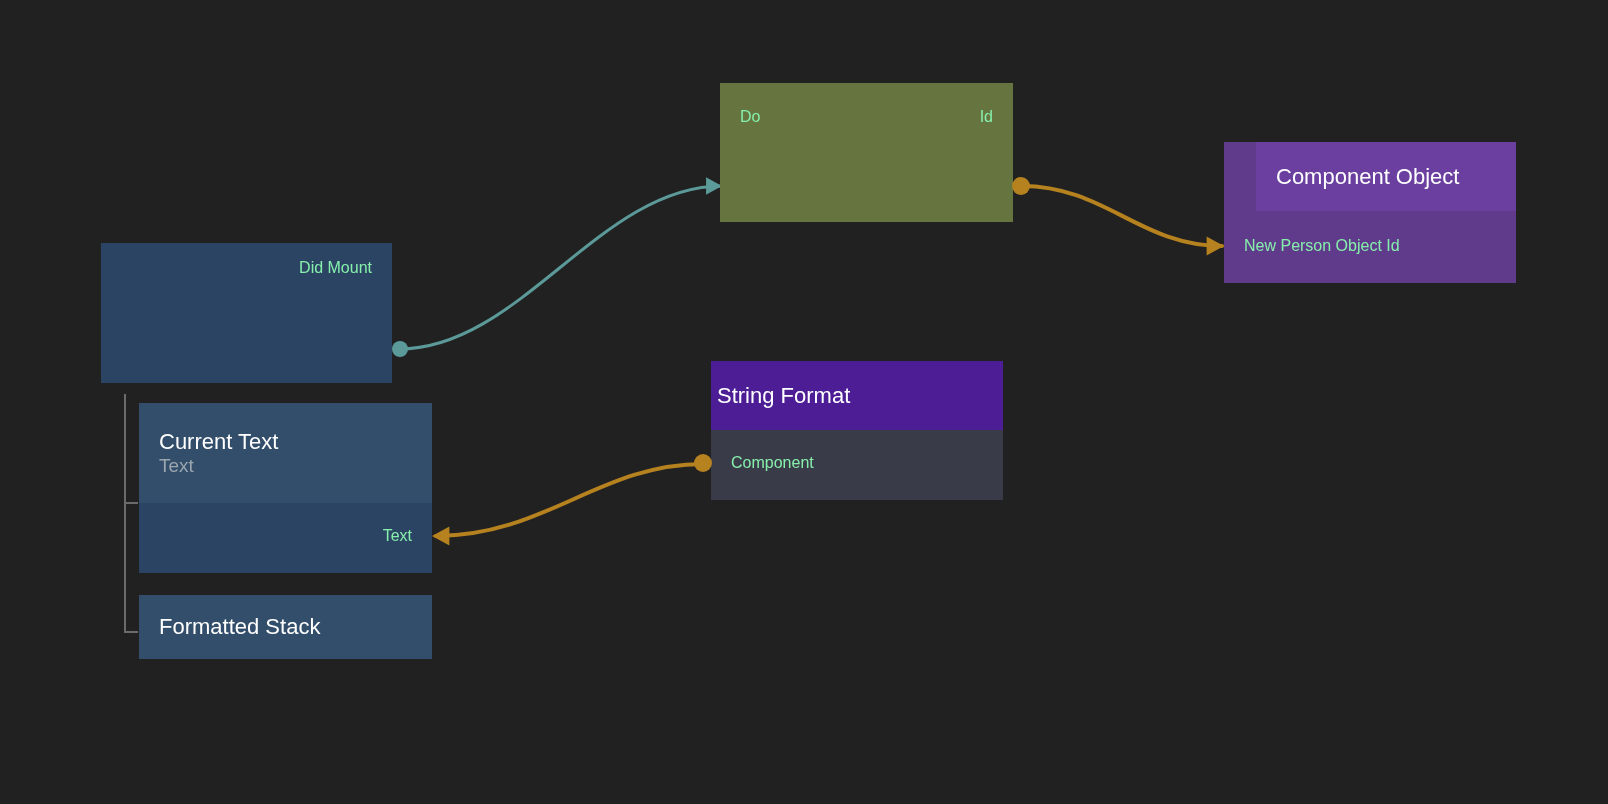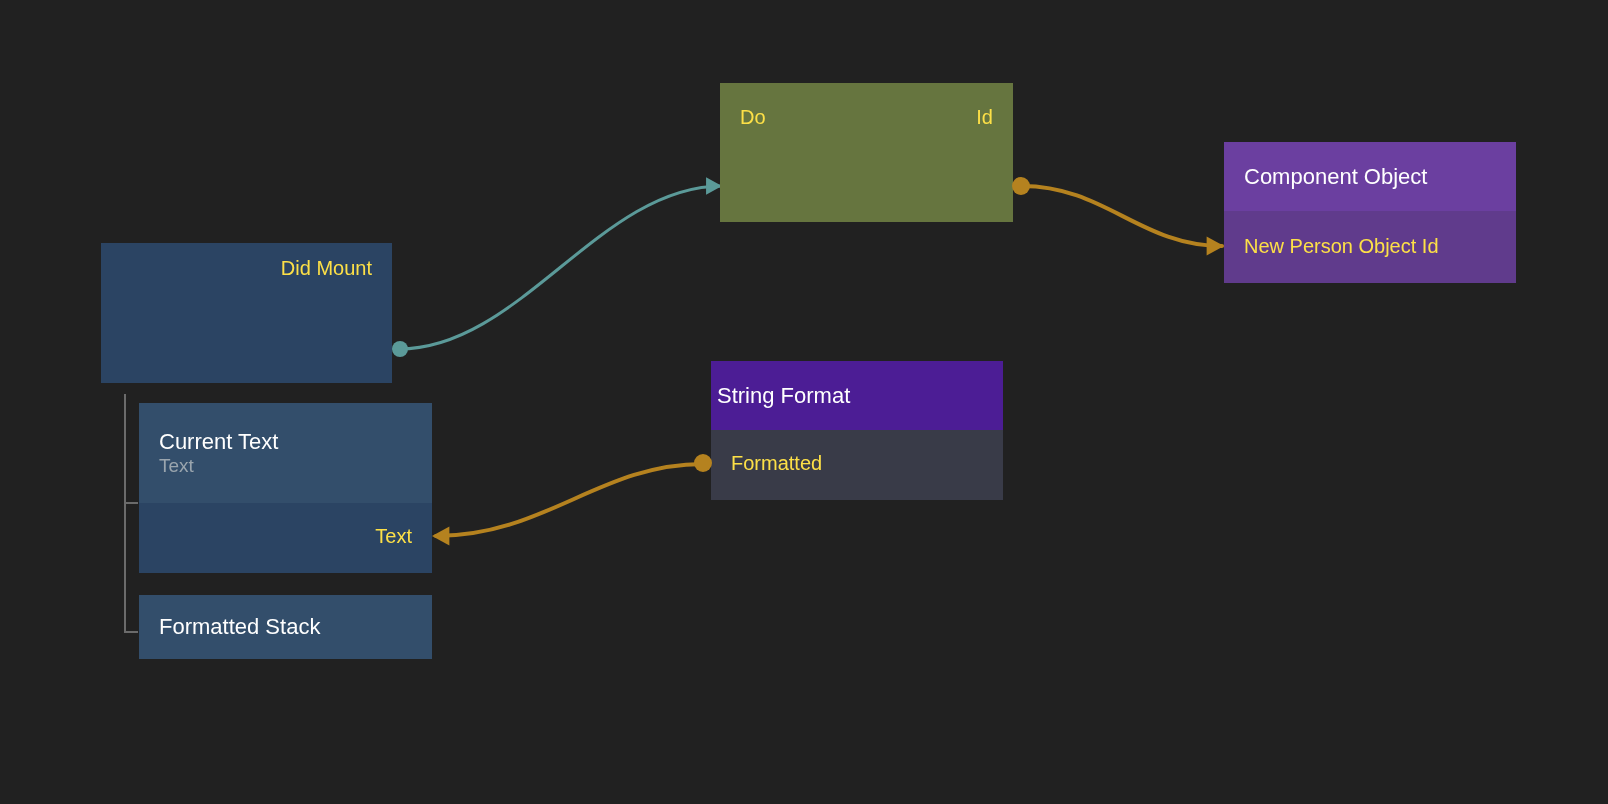--- a/index.html
+++ b/index.html
@@ -64,22 +64,22 @@
     box-sizing: border-box;
     padding: 0 20px;
   }
   .port-row.left {
     justify-content: flex-start;
   }
   .port-row.right {
     justify-content: flex-end;
   }
   .port-label {
-    color: #fde047;
-    font-size: 20px;
+    color: #86efac;
+    font-size: 16px;
     white-space: nowrap;
   }
   .pin-dot {
     position: absolute;
     border-radius: 50%;
     z-index: 5;
   }
   .tree-line {
     position: absolute;
     background: #6b6b6b;
@@ -140,36 +140,36 @@
         <div class="node-body" style="height: 70px; background: rgb(102, 117, 63);">
           <div class="port-row left" style="top: 20px; height: 28px;">
             <span class="port-label">Do</span>
           </div>
           <div class="port-row right" style="top: 20px; height: 28px;">
             <span class="port-label">Id</span>
           </div>
         </div>
       </div>
       <div class="node" style="left: 1224px; top: 142px; width: 292px; height: 141px; background: rgb(96, 59, 140);">
-        <div class="node-header" style="height: 69px; background: rgb(107, 63, 160);">
+        <div class="node-header" style="height: 69px; background: rgb(107, 63, 160); margin-left: 32px;">
           <div class="node-title">Component Object</div>
         </div>
         <div class="node-body" style="height: 76px; background: rgb(96, 59, 140);">
           <div class="port-row left" style="top: 21px; height: 28px;">
             <span class="port-label">New Person Object Id</span>
           </div>
         </div>
       </div>
       <div class="node" style="left: 711px; top: 361px; width: 292px; height: 139px; background: rgb(57, 59, 72);">
         <div class="node-header" style="height: 69px; background: #4c1d95; padding-left: 6px;">
           <div class="node-title">String Format</div>
         </div>
         <div class="node-body" style="height: 70px; background: rgb(57, 59, 72);">
           <div class="port-row left" style="top: 19px; height: 28px;">
-            <span class="port-label">Formatted</span>
+            <span class="port-label">Component</span>
           </div>
         </div>
       </div>
     </div>
 
 <div class="pin-dot" style="left: 392px; top: 341px; width: 16px; height: 16px; background: rgb(91, 154, 153);"></div>
     <div class="pin-dot" style="left: 1012px; top: 177px; width: 18px; height: 18px; background: rgb(181, 130, 31);"></div>
     <div class="pin-dot" style="left: 694px; top: 454px; width: 18px; height: 18px; background: rgb(181, 130, 31);"></div>
   </div>
 

